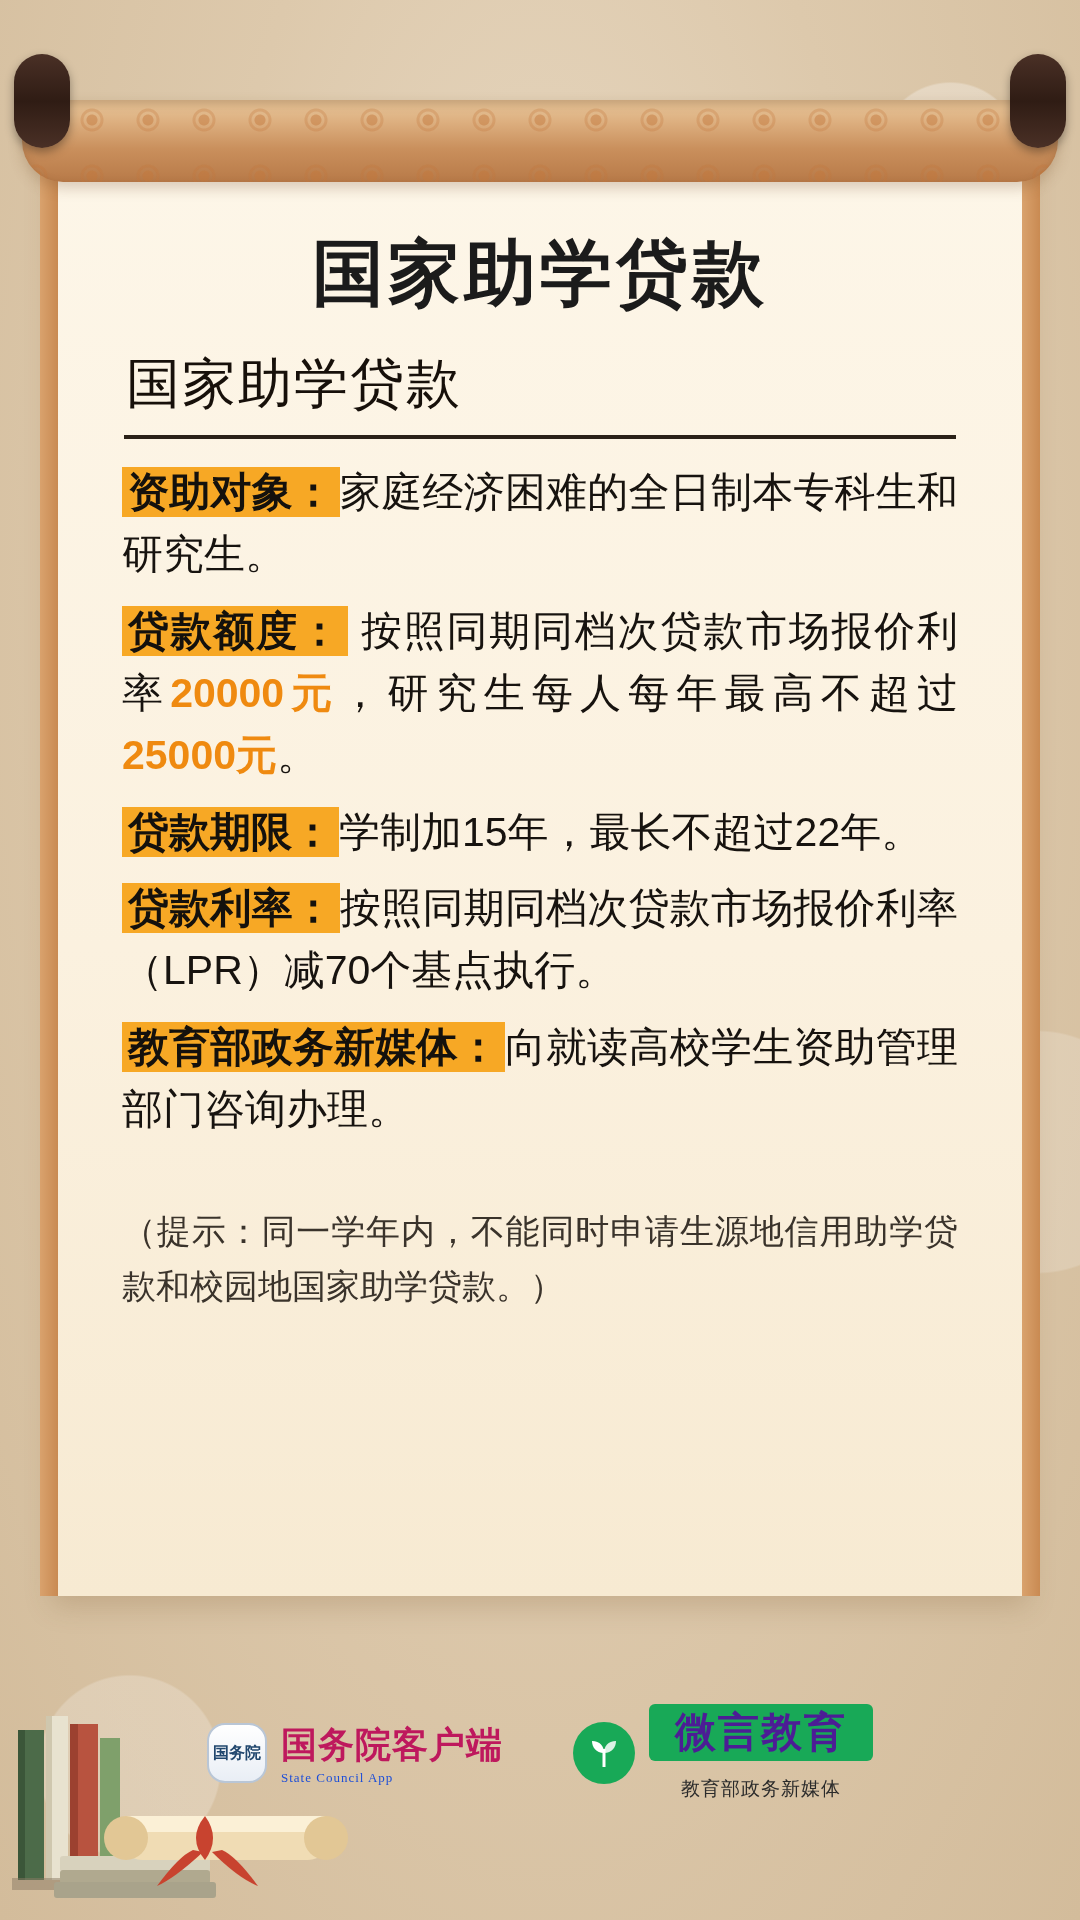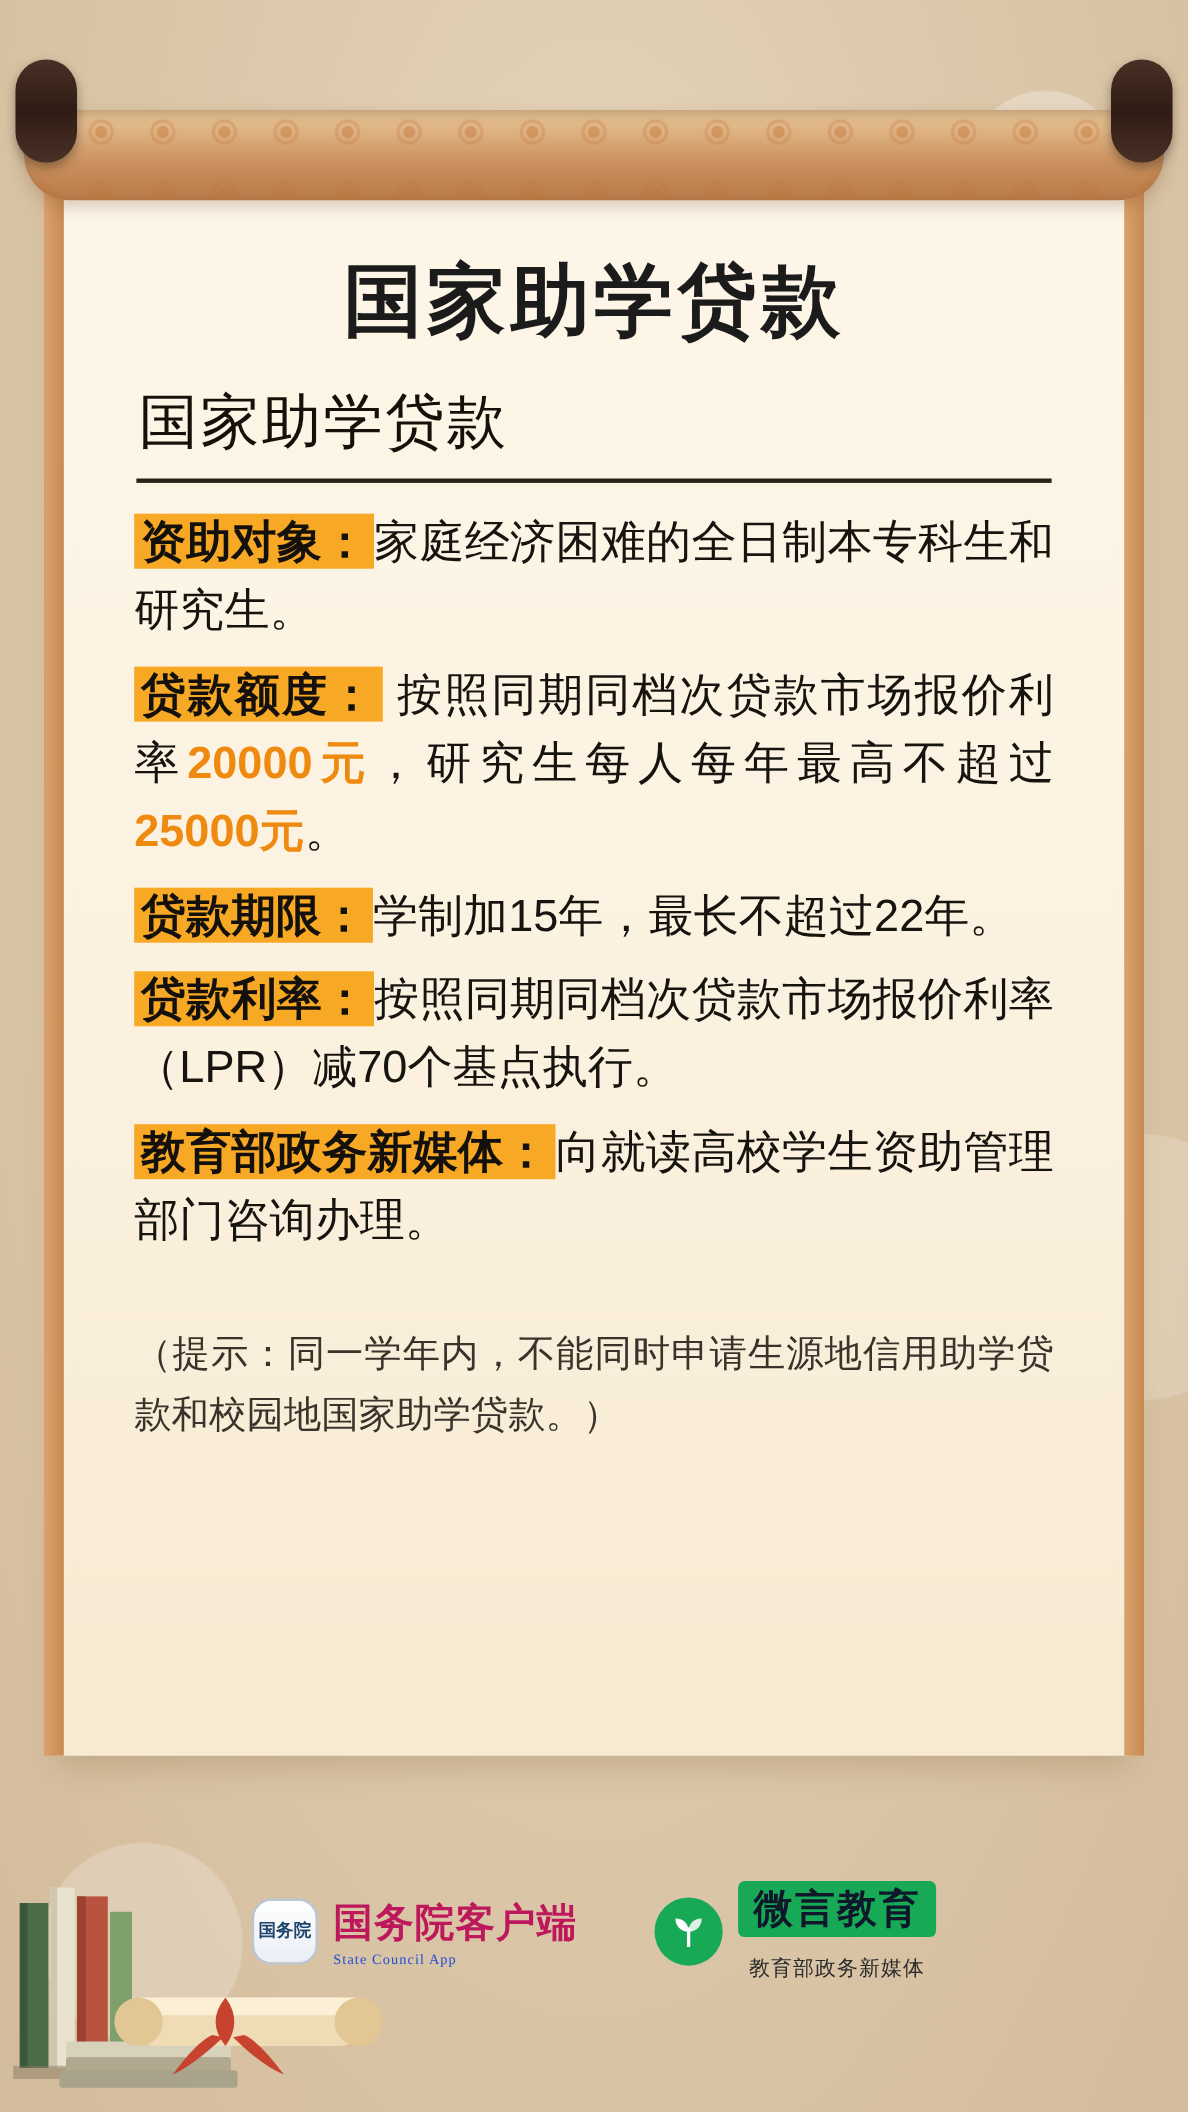--- a/index.html
+++ b/index.html
@@ -145,22 +145,22 @@
   .gov-text .l1 { font-size: 36px; font-weight: bold; color: #be185d; letter-spacing: 1px; }
   .gov-text .l2 { font-size: 13px; color: #1d4ed8; letter-spacing: 1px; font-family: "Liberation Serif", serif; }
 
   .wy-badge {
     width: 62px; height: 62px; border-radius: 50%;
     background: #18a957;
     display: flex; align-items: center; justify-content: center;
   }
   .wy-badge svg { width: 40px; height: 40px; }
   .wy-text .l1 {
-    font-size: 36px; font-weight: bold; color: #0f172a; letter-spacing: 2px;
-    background: #18a957; padding: 1px 14px; border-radius: 6px; display: inline-block;
+    font-size: 41px; font-weight: bold; color: #4c1d95; letter-spacing: 2px;
+    background: #18a957; padding: 1px 26px; border-radius: 6px; display: inline-block;
   }
   .wy-text .l2 { font-size: 19px; color: #2b2b2b; letter-spacing: 1px; margin-top: 15px; text-align: center; }
 
   
   .decor { position: absolute; left: 0; bottom: 0; width: 430px; height: 300px; z-index: 10; }
 </style>
 </head>
 <body>
 
 <div class="bg-deco"></div>

